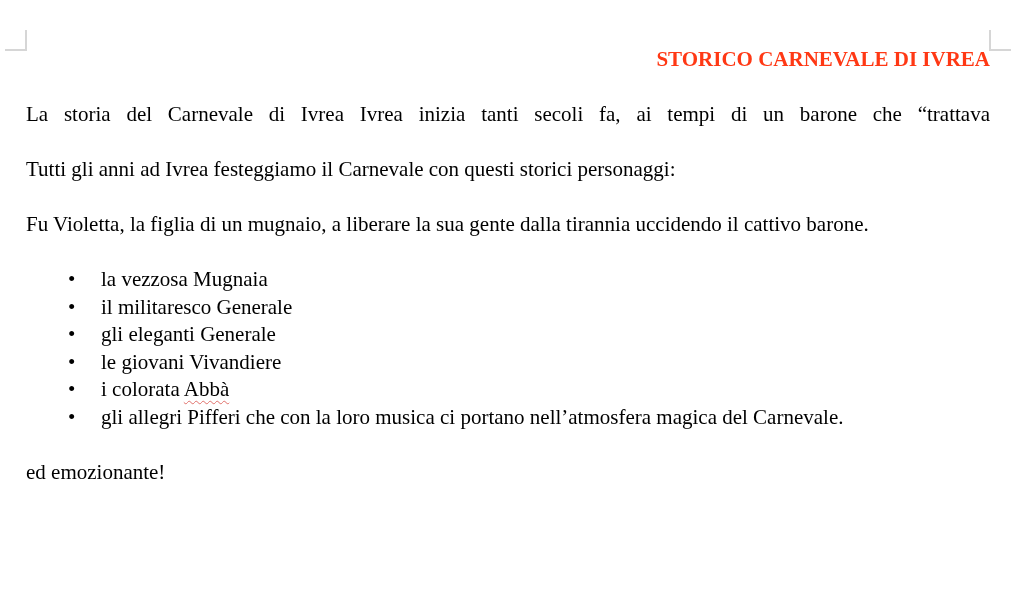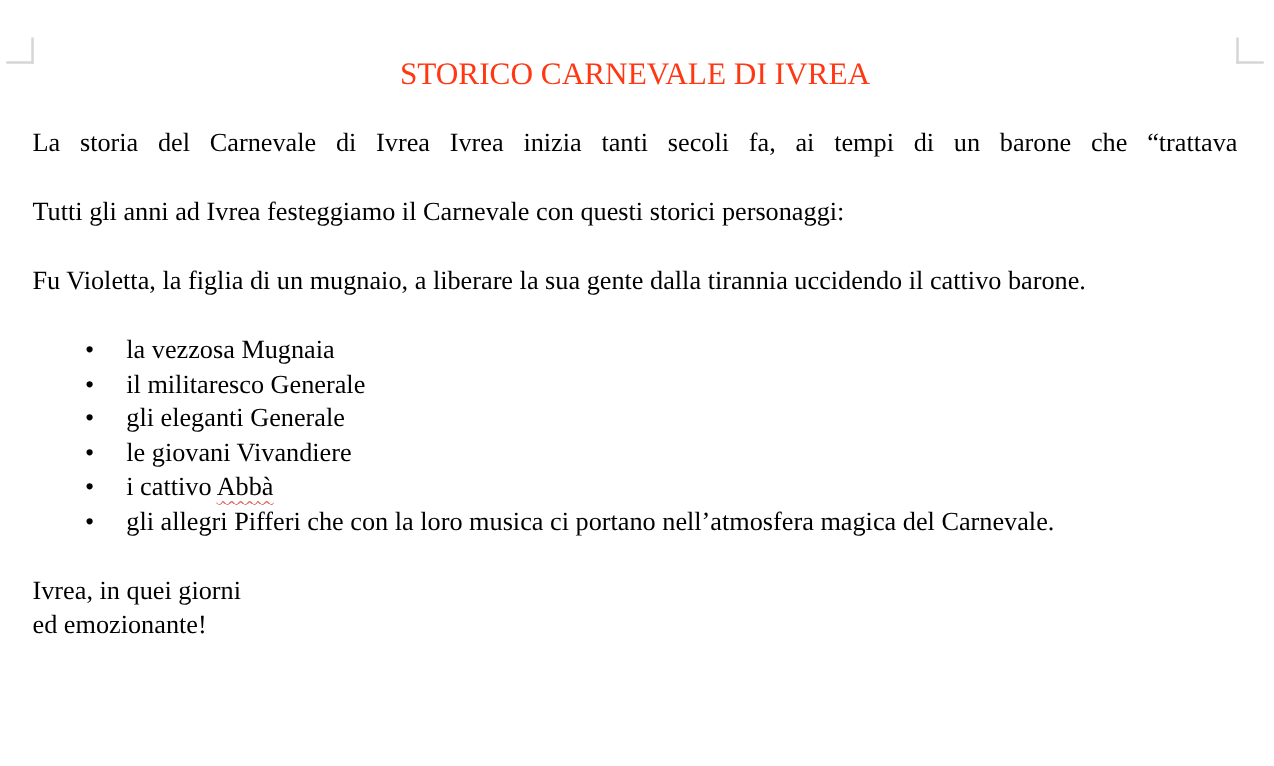--- a/index.html
+++ b/index.html
@@ -16,24 +16,24 @@
 
   
   .corner { position: absolute; width: 20px; height: 19px; border: 0 solid #d6d6d6; }
   .corner-tl { left: 5px;   top: 30px; border-right-width: 2px; border-bottom-width: 2px; }
   .corner-tr { left: 989px; top: 30px; border-left-width: 2px;  border-bottom-width: 2px; }
 
   .content { padding: 46px 29px 0 26px; }
 
   .title {
     margin: 0 0 27.5px 0;
-    font-size: 25px;
-    font-weight: normal;
+    font-size: 21px;
+    font-weight: bold;
     line-height: 27.5px;
-    text-align: center;
+    text-align: right;
   }
 
   p { margin: 0; }
   .gap { margin-top: 27.5px; }
   .justify-full { text-align: justify; text-align-last: justify; }
   .nowrap { white-space: nowrap; }
 
   .bullets { margin-top: 27.5px; }
   .bullet-row { display: flex; padding-left: 42px; }
   .bullet-marker { flex: 0 0 33px; }
@@ -78,27 +78,26 @@
       <div class="bullet-row">
         <span class="bullet-marker">•</span>
         <span class="bullet-text"><span>gli eleganti Generale</span><span class="misspelled" style="text-decoration-color: rgb(224, 112, 106);"></span></span>
       </div>
       <div class="bullet-row">
         <span class="bullet-marker">•</span>
         <span class="bullet-text"><span>le giovani Vivandiere</span><span class="misspelled" style="text-decoration-color: rgb(224, 112, 106);"></span></span>
       </div>
       <div class="bullet-row">
         <span class="bullet-marker">•</span>
-        <span class="bullet-text"><span>i cattivo </span><span class="misspelled" style="text-decoration-color: rgb(224, 112, 106);">Abbà</span></span>
+        <span class="bullet-text"><span>i colorata </span><span class="misspelled" style="text-decoration-color: rgb(224, 112, 106);">Abbà</span></span>
       </div>
       <div class="bullet-row">
         <span class="bullet-marker">•</span>
         <span class="bullet-text"><span>gli allegri Pifferi che con la loro musica ci portano nell’atmosfera magica del Carnevale.</span><span class="misspelled" style="text-decoration-color: rgb(224, 112, 106);"></span></span>
       </div>
     </div>
 
     <div class="closing">
-      <p>Ivrea, in quei giorni</p>
       <p>ed emozionante!</p>
     </div>
 
   </div>
 </div>
 
 </body></html>

